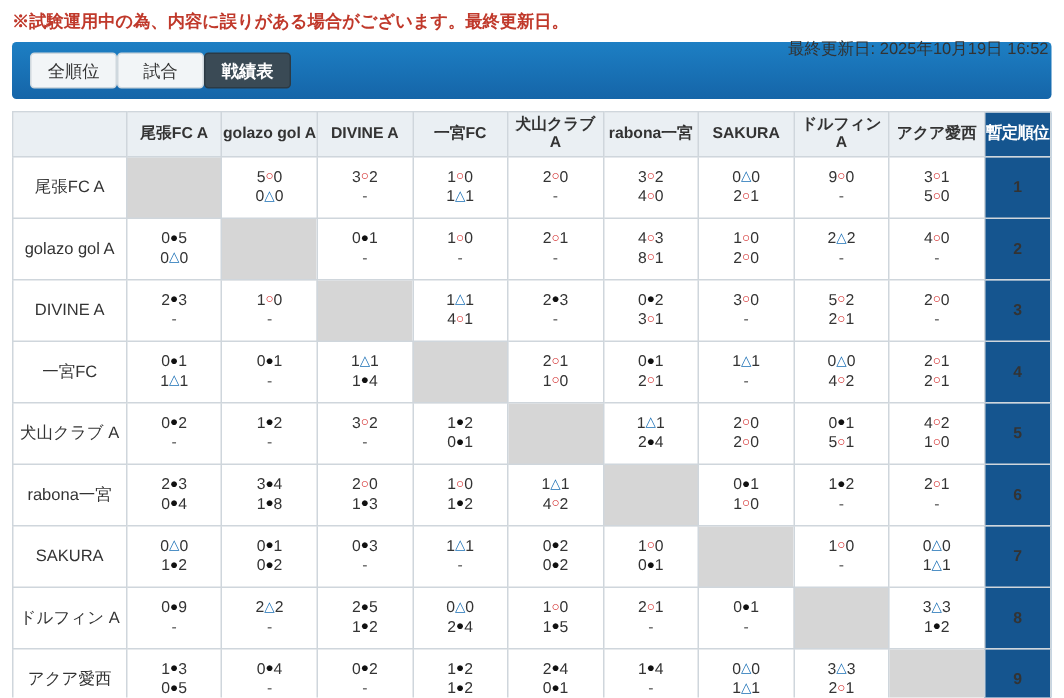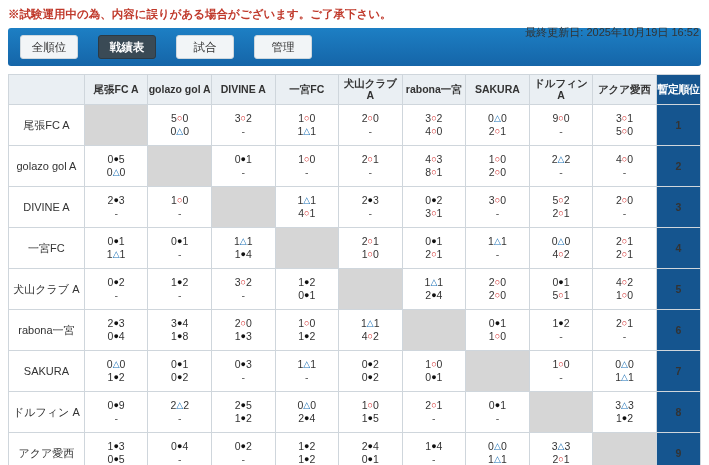--- a/index.html
+++ b/index.html
@@ -40,21 +40,21 @@
     border-radius: 3px;
     display: flex; align-items: center; justify-content: space-between;
     padding: 0 8px 0 12px;
   }
   .title-text {
     color: #fff;
     font-size: 14.5px;
     font-weight: bold;
     letter-spacing: .3px;
   }
-  .btn-group { display: flex; gap: 20px; }
+  .btn-group { display: flex; gap: 0; }
   .tbtn {
     min-width: 58px;
     height: 24px;
     border-radius: 3px;
     border: 1px solid #cfd8de;
     background: #f2f5f7;
     color: #333;
     font-size: 11.5px;
     display: flex; align-items: center; justify-content: center;
     cursor: pointer;
@@ -130,31 +130,30 @@
   col.c-op   { width: 62px; }
   col.c-rank { width: 43px; }
 </style>
 </head>
 <body>
 
 <div id="app">
 
   <div class="notice-bar">
     <div class="notice-left">
-      <span class="notice-text">※試験運用中の為、内容に誤りがある場合がございます。ご了承下さい。</span>
+      <span class="notice-text">※試験運用中の為、内容に誤りがある場合がございます。最終更新日。</span>
     </div>
     <div class="notice-right">最終更新日: 2025年10月19日 16:52</div>
   </div>
 
   <div class="title-bar">
     <div class="btn-group">
         <div class="tbtn">全順位</div>
+        <div class="tbtn">試合</div>
         <div class="tbtn active">戦績表</div>
-        <div class="tbtn">試合</div>
-        <div class="tbtn">管理</div>
       </div>
   </div>
 
   <div class="table-wrap">
     <table class="standings">
       <colgroup>
         <col class="c-team">
         <col class="c-op">
           <col class="c-op">
           <col class="c-op">

